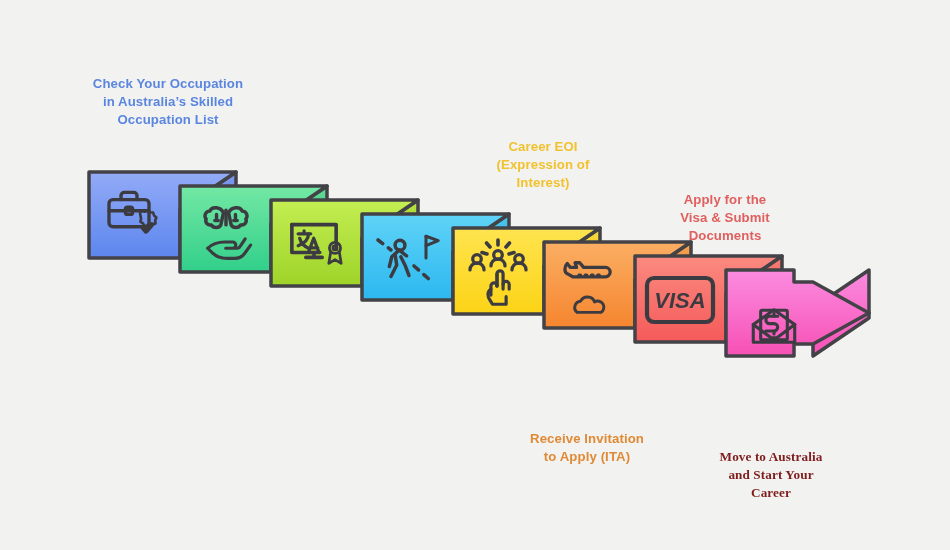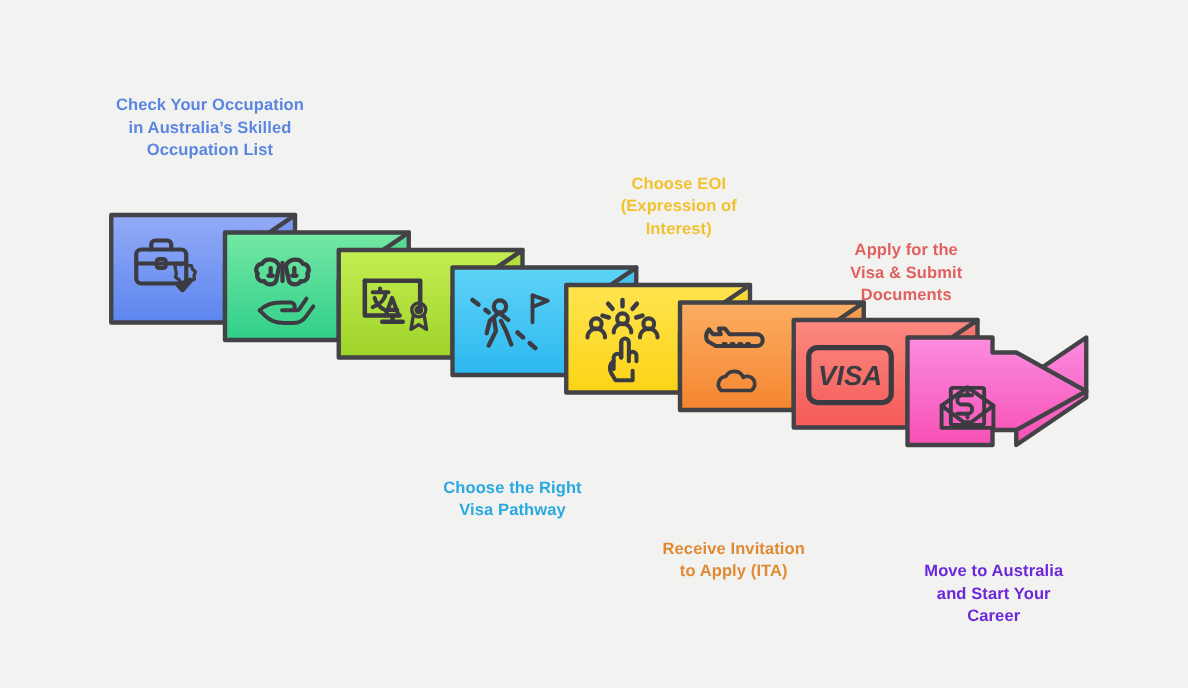--- a/index.html
+++ b/index.html
@@ -297,31 +297,29 @@
       </g>
     </g>
   </svg>
 
   <div class="step-label" style="left:78px; top:35px; width:180px; color:#5b86e0;margin-top:40px;">Check Your Occupation
 in Australia’s Skilled
 Occupation List</div>
 
 
 
-  <div class="step-label" style="left:334px; top:381px; width:152px; color:#29a9e0;">Choose the Right
-Visa Pathway</div>
-
-  <div class="step-label" style="left:474px; top:138px; width:138px; color:#f2c22e;">Choose EOI
+
+  <div class="step-label" style="left:474px; top:138px; width:138px; color:#f2c22e;">Career EOI
 (Expression of
 Interest)</div>
 
   <div class="step-label" style="left:508px; top:430px; width:158px; color:#e08a35;">Receive Invitation
 to Apply (ITA)</div>
 
   <div class="step-label" style="left:654px; top:191px; width:142px; color:#e0605f;">Apply for the
 Visa &amp; Submit
 Documents</div>
 
-  <div class="step-label" style="left:716px; top:448px; width:158px; color:#6d28d9;">Move to Australia
+  <div class="step-label" style="left:692px; top:448px; width:158px; color:#7f1d1d;font-family:Liberation Serif, serif;">Move to Australia
 and Start Your
 Career</div>
 
 </div>
 
 </body></html>

